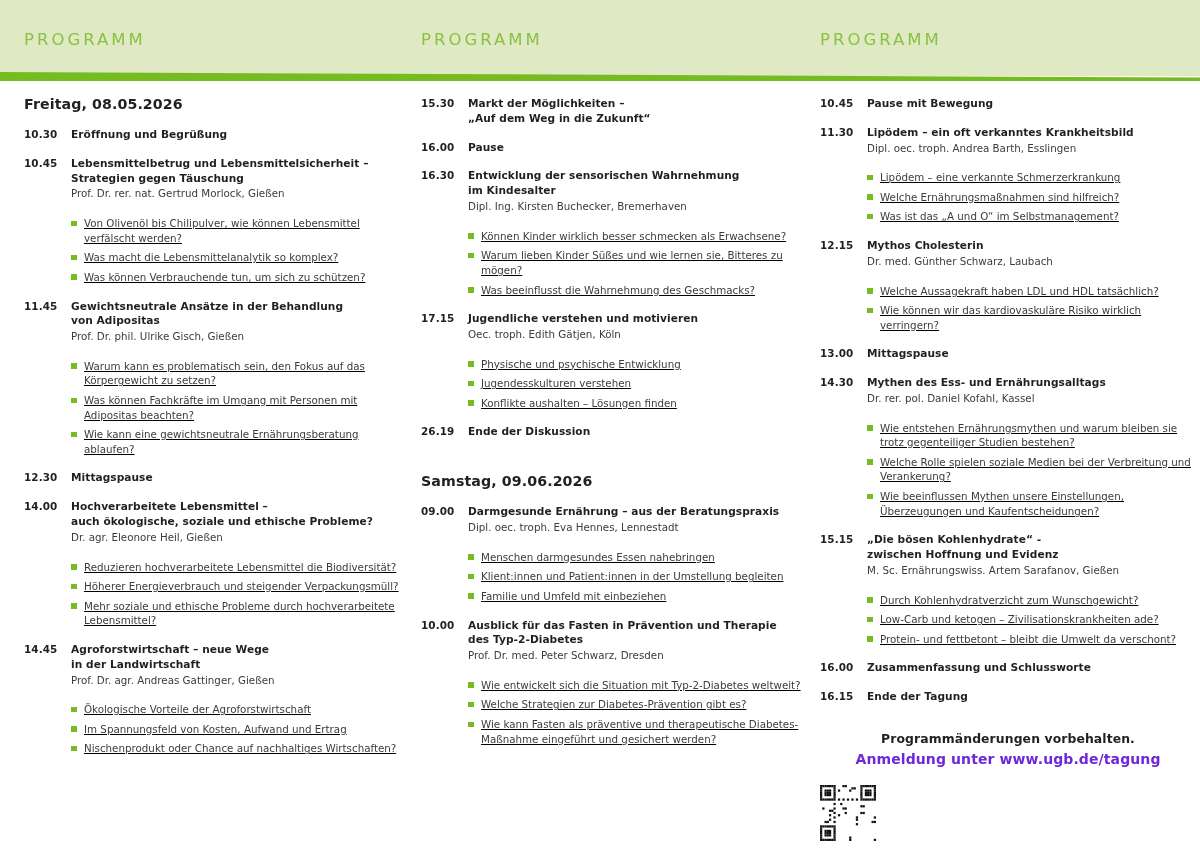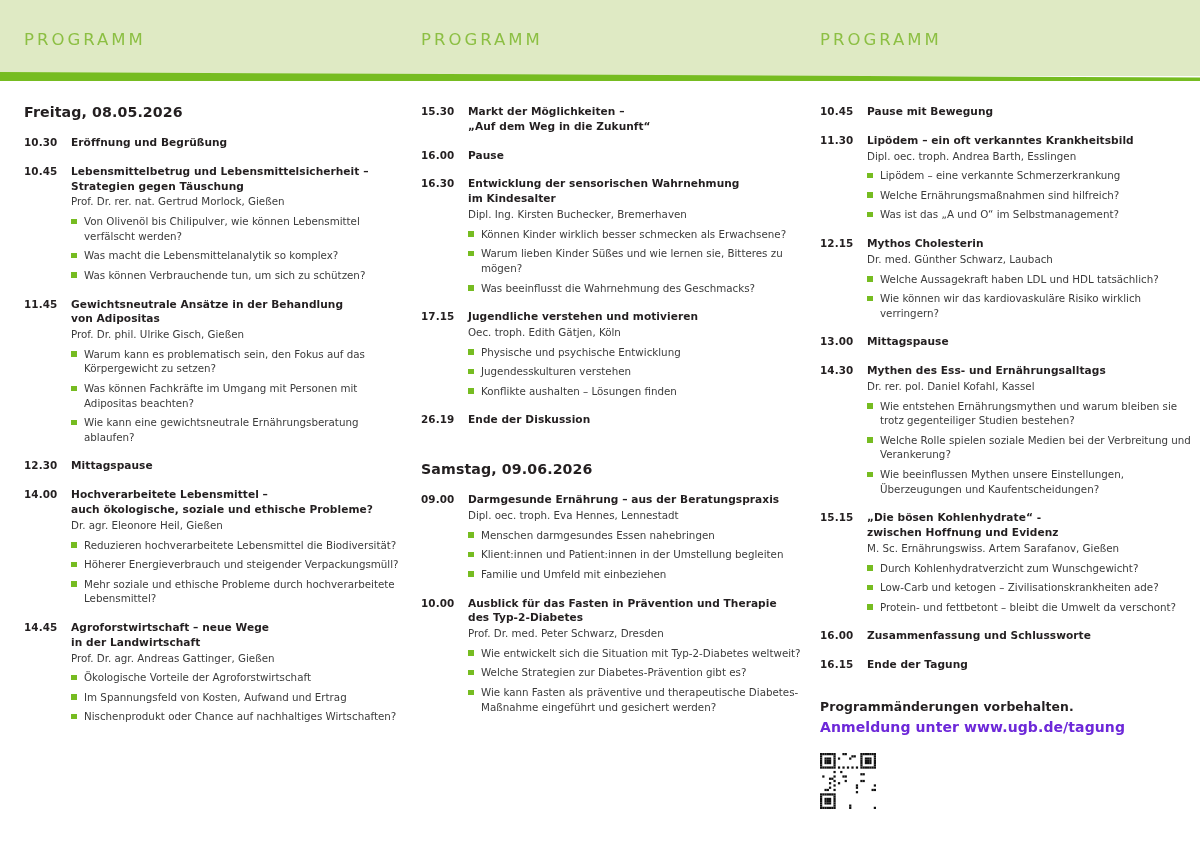--- a/index.html
+++ b/index.html
@@ -28,21 +28,21 @@
     position:absolute; top:30px;
     font-size:16.5px; letter-spacing:3.0px; color:#8cbf43;
     font-weight:400; white-space:nowrap;
   }
   .prog-title.c1 { left:24px; }
   .prog-title.c2 { left:421px; }
   .prog-title.c3 { left:820px; }
 
   
   .cols {
-    position:absolute; left:0; top:104px; width:1200px; height:740px;
+    position:absolute; left:0; top:96px; width:1200px; height:740px;
   }
   .col { position:absolute; top:0; width:380px; }
   .col1 { left:24px; width:382px; }
   .col2 { left:421px; width:382px; }
   .col3 { left:820px; width:376px; }
 
   
   .day-heading {
     font-size:14.2px; font-weight:bold; color:#231f20;
     letter-spacing:0.1px; margin-bottom:15px;
@@ -58,37 +58,37 @@
   }
   .entry-body { flex:1 1 auto; }
   .entry-title {
     font-size:10.6px; font-weight:bold; color:#231f20;
     line-height:1.40; letter-spacing:0.05px;
   }
   .entry-speaker {
     font-size:10.3px; font-weight:400; color:#3b3b3b;
     line-height:1.42; margin-top:1px;
   }
-  .bullets { list-style:none; margin-top:5px; }
+  .bullets { list-style:none; margin-top:15px;text-decoration:underline; }
   .bullets li {
     position:relative; padding-left:13px;
     font-size:10.3px; color:#3b3b3b; line-height:1.42;
     margin-bottom:5px;
   }
   .bullets li:last-child { margin-bottom:0; }
   .bullets li .bsq {
     position:absolute; left:0; top:4.5px;
     width:5.5px; height:5.5px; background:#76bc21;
   }
 
   
   .entry.simple { margin-bottom:14px; }
 
   
-  .footer-note { margin-top:26px; }
+  .footer-note { margin-top:26px;text-align:center; }
   .note-line1 {
     font-size:12.4px; font-weight:bold; color:#231f20;
     letter-spacing:0.1px; line-height:1.5;
   }
   .note-line2 {
     font-size:14px; font-weight:bold; color:#6d28d9;
     letter-spacing:0.1px; line-height:1.5;
   }
   .qr-wrap { margin-top:15px; }
   .qr { display:block; width:56px; height:56px; }

